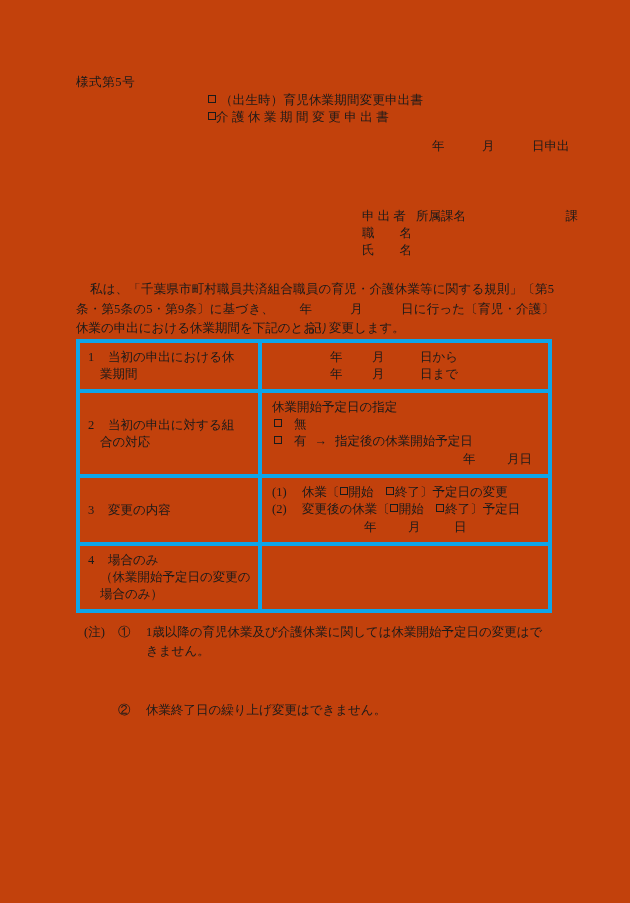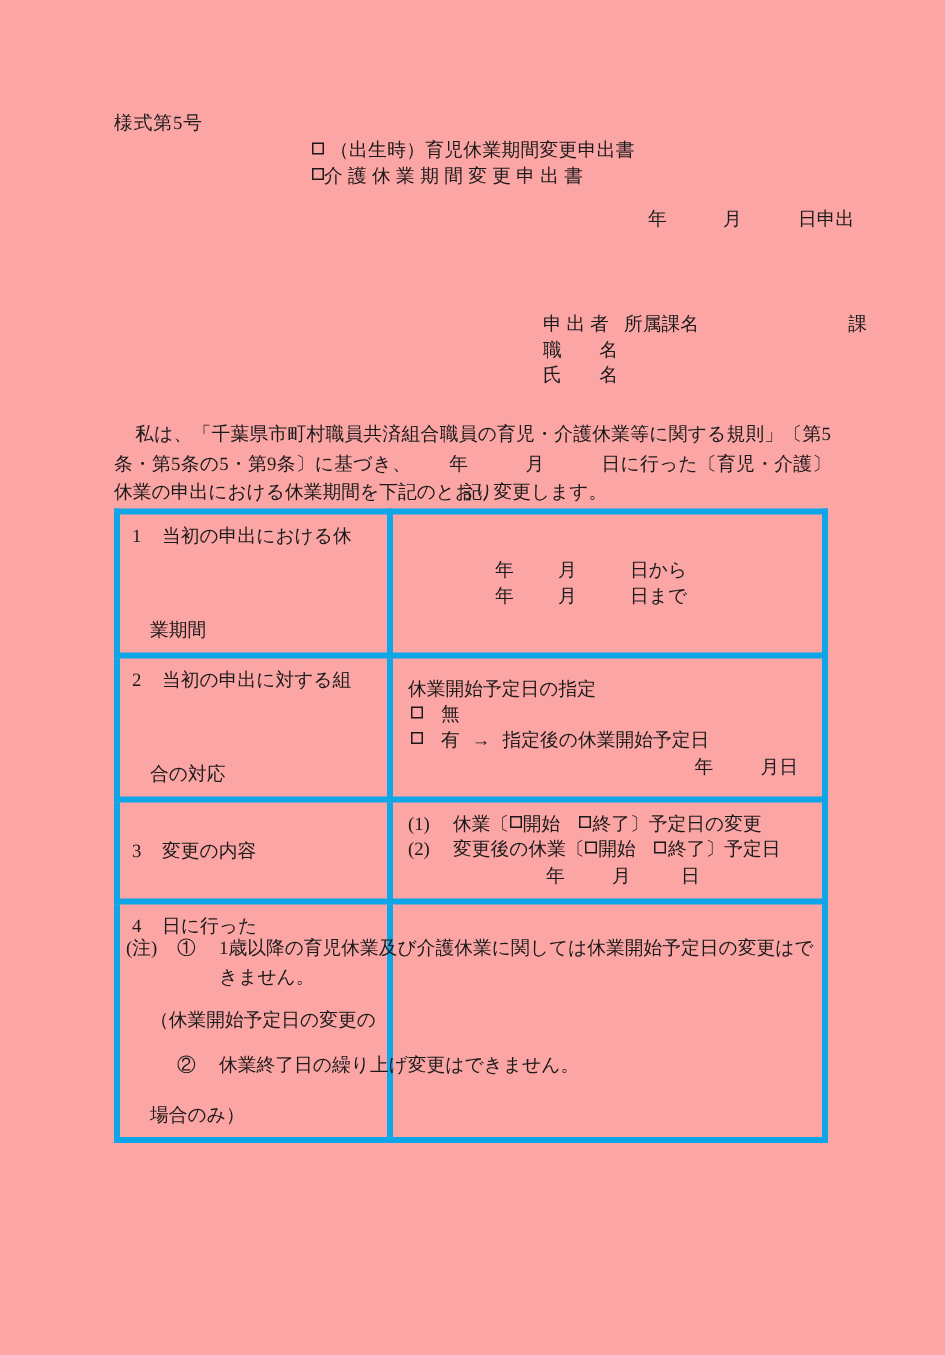--- a/index.html
+++ b/index.html
@@ -11,21 +11,21 @@
   body {
     font-family: "Liberation Serif", "DejaVu Serif", serif;
     color: #1a1a1a;
     -webkit-font-smoothing: antialiased;
   }
   .page {
     position: relative;
     width: 630px;
     height: 903px;
     margin: 0 auto;
-    background: #fca5a5;
+    background: #c2410c;
     overflow: hidden;
   }
 
   
   .abs { position: absolute; }
   .nowrap { white-space: nowrap; }
 
   
   .form-no {
     left: 76px;
@@ -129,21 +129,21 @@
   .tbl td.lab {
     width: 164px;
     padding: 6px 6px 6px 8px;
   }
   .tbl td.val {
     padding: 6px 10px 6px 10px;
   }
   .lab-txt {
     line-height: 17px;
   }
-  .lab-txt .hang { padding-left: 12px; display: block; margin-top: 46px; }
+  .lab-txt .hang { padding-left: 12px; display: block; }
   .lab-num {
     display: inline-block;
     width: 20px;
   }
 
   .r1 .val { padding: 5px 10px; }
   .dateline {
     line-height: 17px;
     white-space: nowrap;
   }
@@ -288,21 +288,21 @@
           </div>
           <div class="ln dt">
             <span class="y">年</span><span class="m">月</span><span>日</span>
           </div>
         </td>
       </tr>
 
       <tr class="r4">
         <td class="lab">
           <div class="lab-txt">
-            <span class="lab-num">4</span><span>日に行った</span>
+            <span class="lab-num">4</span><span>場合のみ</span>
             <span class="hang">（休業開始予定日の変更の</span>
             <span class="hang">場合のみ）</span>
           </div>
         </td>
         <td class="val"></td>
       </tr>
 
     </tbody>
   </table>
 

